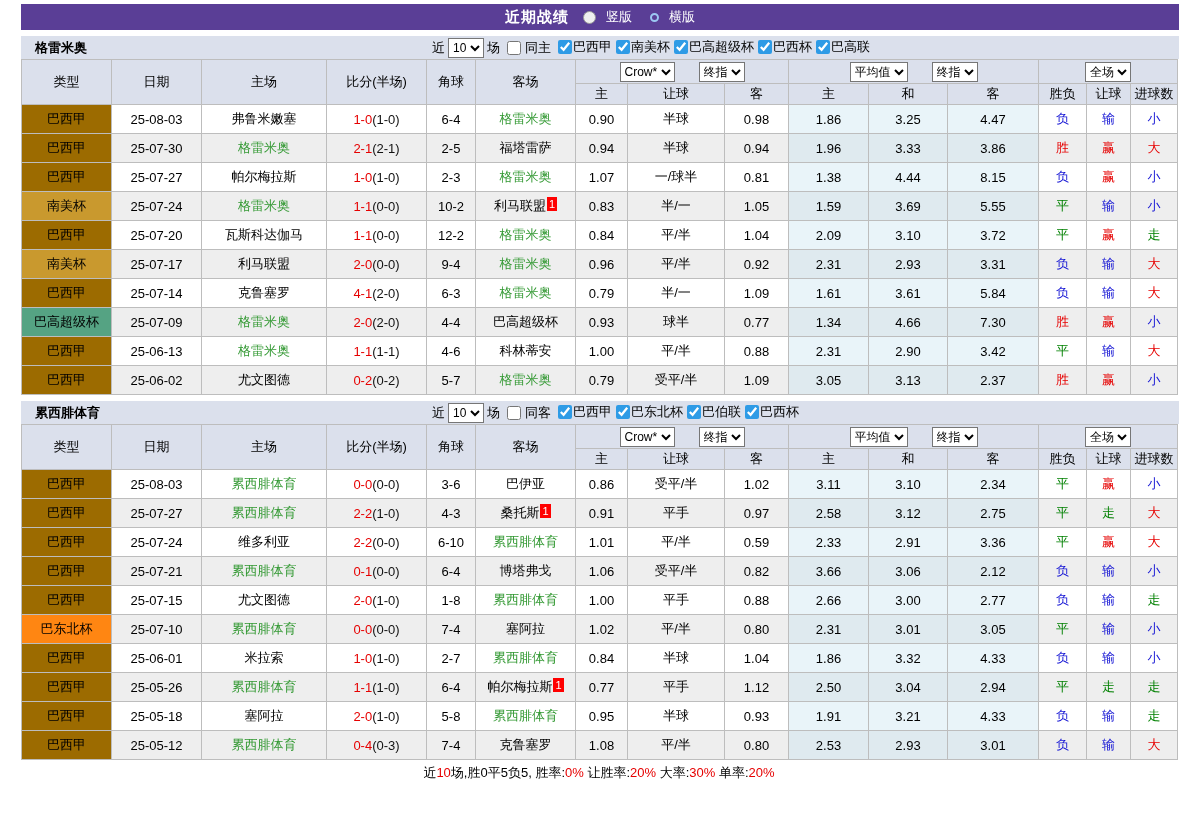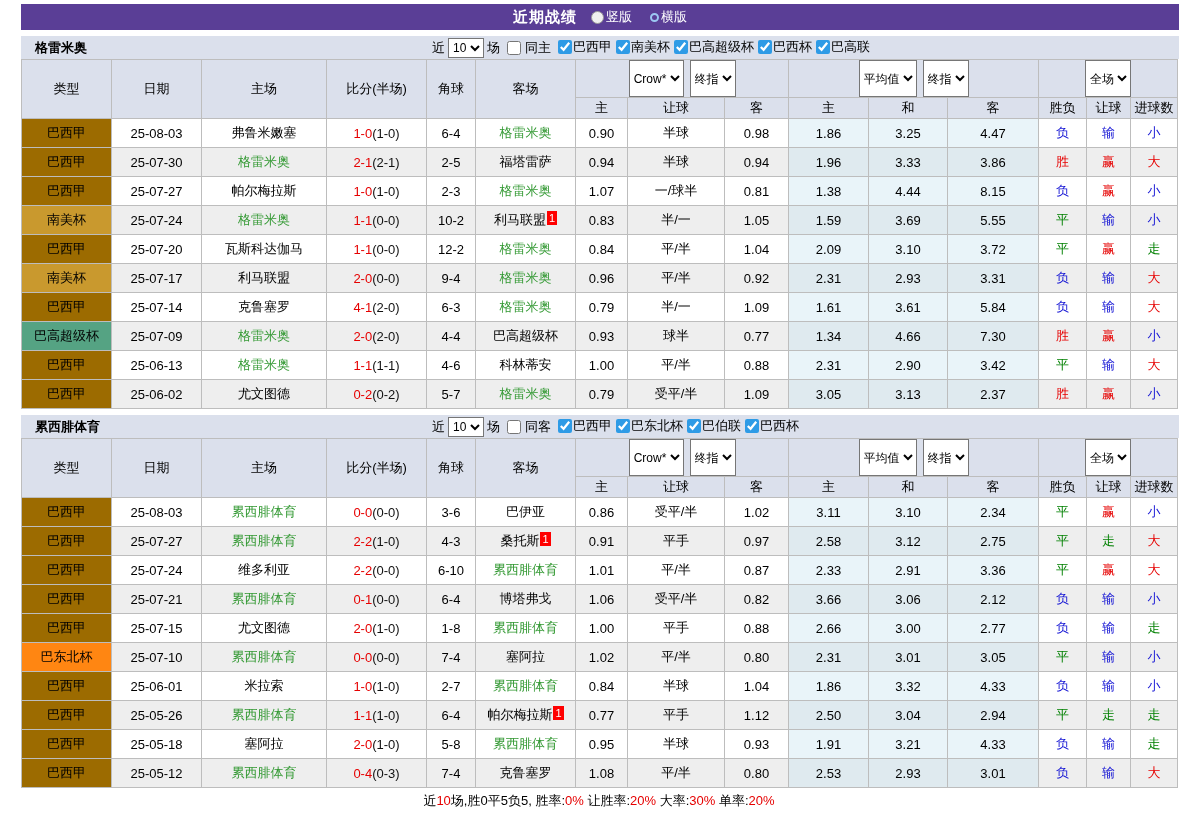--- a/index.html
+++ b/index.html
@@ -3,41 +3,41 @@
 <meta charset="utf-8">
 <style>
   * { box-sizing: border-box; }
   html,body { margin:0; padding:0; background:#fff; font-family:"Liberation Sans","DejaVu Sans",sans-serif; }
   .wrap { position:relative; width:1158px; margin:4px 0 0 21px; }
 
   
   .titlebar { height:26px; background:#5A3E96; display:flex; align-items:center; justify-content:center; gap:14px; color:#fff; }
   .titlebar .ttl { font-size:15px; font-weight:bold; letter-spacing:1px; }
   .radio-group { display:flex; align-items:center; gap:18px; font-size:13px; }
-  .radio-item { display:inline-flex; align-items:center; gap:2px; cursor:pointer; }
+  .radio-item { display:inline-flex; align-items:center; gap:10px; cursor:pointer; }
   .radio { display:inline-block; border-radius:50%; }
   .radio.sel { width:13px; height:13px; background:#f0f0f0; border:1px solid #999; }
   .radio.unsel { width:9px; height:9px; background:transparent; border:2px solid #9cc7f2; }
 
   
   .section-bar { position:relative; height:23px; background:#DBE0EC; margin-top:6px; display:flex; align-items:center; font-size:13px; }
   .team-title { font-weight:bold; color:#000; margin-left:14px; }
   .filters { position:absolute; left:408px; top:0; height:100%; display:flex; align-items:center; font-size:13px; color:#000; white-space:nowrap; }
   .filters .lbl { margin:0 3px; }
   .filters select { height:20px; font-size:12px; border:1px solid #767676; background:#fff; }
   .filters input[type=checkbox] { width:14px; height:14px; margin:0 1px 0 4px; accent-color:#2E9BE6; }
   .cbl { display:inline-flex; align-items:center; }
 
   
   table.grid { border-collapse:collapse; table-layout:fixed; width:1156px; }
   table.grid th, table.grid td { border:1px solid #bdbdbd; text-align:center; padding:0; overflow:hidden; white-space:nowrap; }
   table.grid th { background:#DBE0EC; font-weight:normal; font-size:13px; color:#000; }
   tr.hdr-top th { height:24px; }
   tr.hdr-sub th { height:21px; }
-  .sel-cell select { height:37px; font-size:12px; border:1px solid #767676; background:#fff; margin:0 3px;text-align:center; }
+  .sel-cell select { height:20px; font-size:12px; border:1px solid #767676; background:#fff; margin:0 12px; }
   tbody.rows td { height:29px; font-size:13px; color:#000; }
   tbody.rows tr:nth-child(odd)  td { background:#FFFFFF; }
   tbody.rows tr:nth-child(even) td { background:#EEEEEE; }
   tbody.rows tr:nth-child(odd)  td.avg { background:#E9F4F9; }
   tbody.rows tr:nth-child(even) td.avg { background:#DFEAEF; }
   td.c-type { color:#fff; }
   .team { color:#339933; }
   .sc { color:#E60000; }
   .hf { color:#111; }
   .badge { display:inline-block; background:#FF0000; color:#fff; font-size:11px; line-height:14px; padding:0 2px; margin-left:1px; vertical-align:2px; }
@@ -423,21 +423,21 @@
   </tr>
         <tr>
     <td class="c-type" style="background: rgb(156, 107, 0);">巴西甲</td>
     <td>25-07-24</td>
     <td><span>维多利亚</span></td>
     <td><span class="sc">2-2</span><span class="hf">(0-0)</span></td>
     <td>6-10</td>
     <td><span class="team">累西腓体育</span></td>
     <td>1.01</td>
     <td>平/半</td>
-    <td>0.87</td>
+    <td>0.59</td>
     <td class="avg">2.33</td>
     <td class="avg">2.91</td>
     <td class="avg">3.36</td>
     <td style="color: rgb(0, 128, 0);">平</td>
     <td style="color: rgb(230, 0, 0);">赢</td>
     <td style="color: rgb(230, 0, 0);">大</td>
   </tr>
         <tr>
     <td class="c-type" style="background: rgb(156, 107, 0);">巴西甲</td>
     <td>25-07-21</td>

